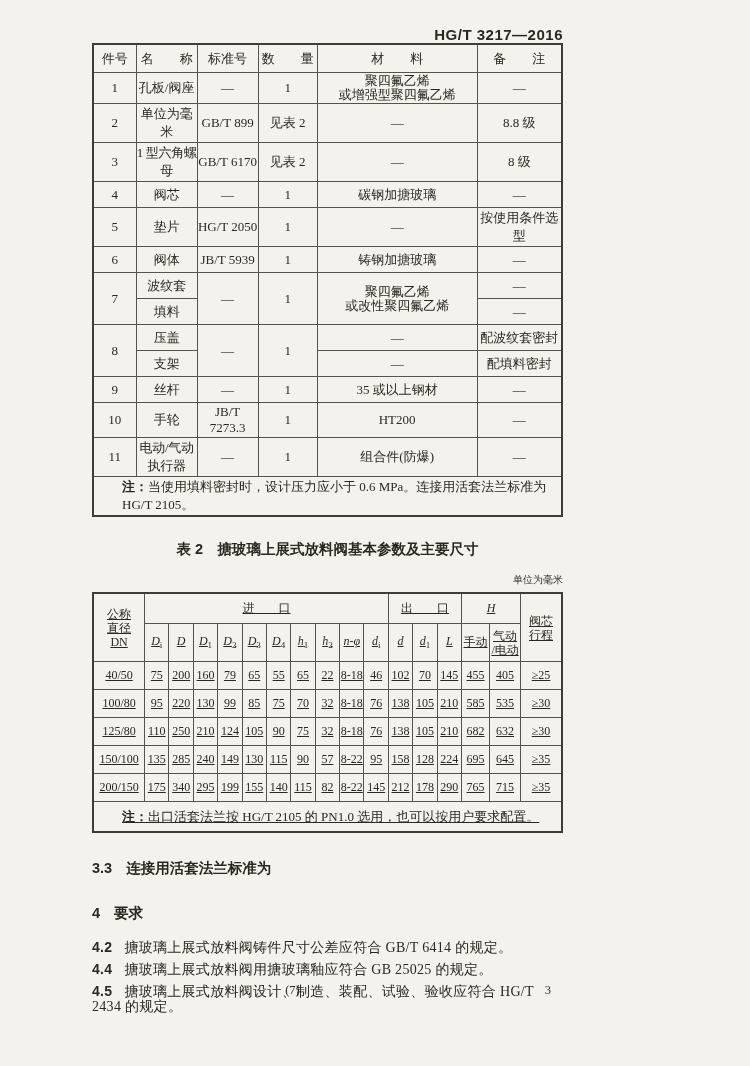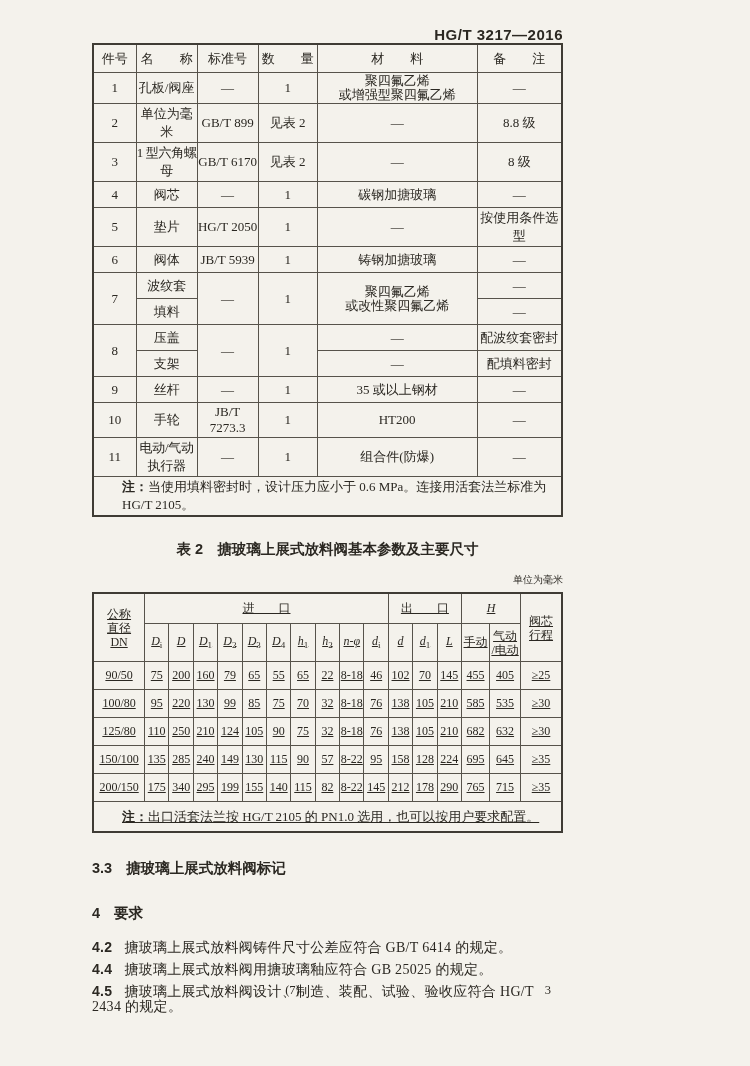--- a/index.html
+++ b/index.html
@@ -237,21 +237,21 @@
         <td class="th-sub"><i class="var">d</i><sub>i</sub></td>
         <td class="th-sub"><i class="var">d</i><sub></sub></td>
         <td class="th-sub"><i class="var">d</i><sub>1</sub></td>
         <td class="th-sub"><i class="var">L</i><sub></sub></td>
         <td class="th-sub">手动</td>
         <td class="th-sub ml">气动
 /电动</td>
       </tr>
 
       <tr>
-          <td>90/50</td>
+          <td>40/50</td>
           <td>75</td>
           <td>200</td>
           <td>160</td>
           <td>79</td>
           <td>65</td>
           <td>55</td>
           <td>65</td>
           <td>22</td>
           <td>8-18</td>
           <td>46</td>
@@ -340,21 +340,21 @@
         </tr>
       <tr>
         <td colspan="17" class="note-cell">
           <b class="hei">注：</b><span>出口活套法兰按 HG/T 2105 的 PN1.0 选用，也可以按用户要求配置。</span>
         </td>
       </tr>
     </tbody>
   </table>
 
   <div class="sec-head hei">
-    <span class="num">3.3</span><span>搪玻璃上展式放料阀标记</span>
+    <span class="num">3.3</span><span>连接用活套法兰标准为</span>
   </div>
 
   <div class="sec-head hei chapter">
     <span class="num">4</span><span>要求</span>
   </div>
 
   <div class="clauses">
     <div class="clause"><b class="hei num">4.2</b><span>搪玻璃上展式放料阀铸件尺寸公差应符合 GB/T 6414 的规定。</span></div>
     <div class="clause"><b class="hei num">4.4</b><span>搪玻璃上展式放料阀用搪玻璃釉应符合 GB 25025 的规定。</span></div>
     <div class="clause"><b class="hei num">4.5</b><span>搪玻璃上展式放料阀设计、制造、装配、试验、验收应符合 HG/T 2434 的规定。</span></div>

